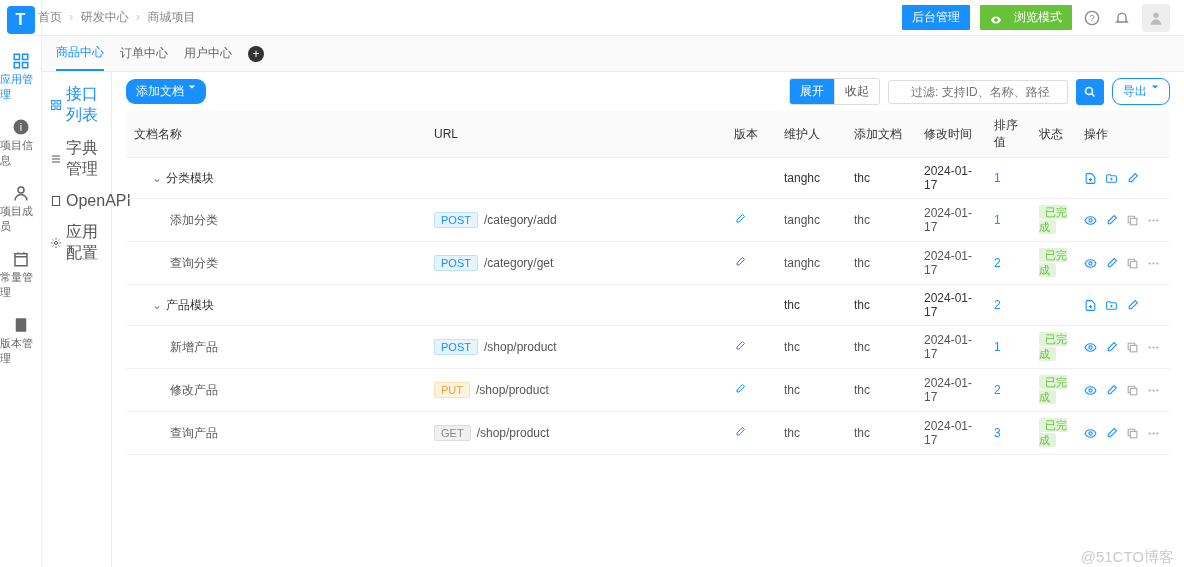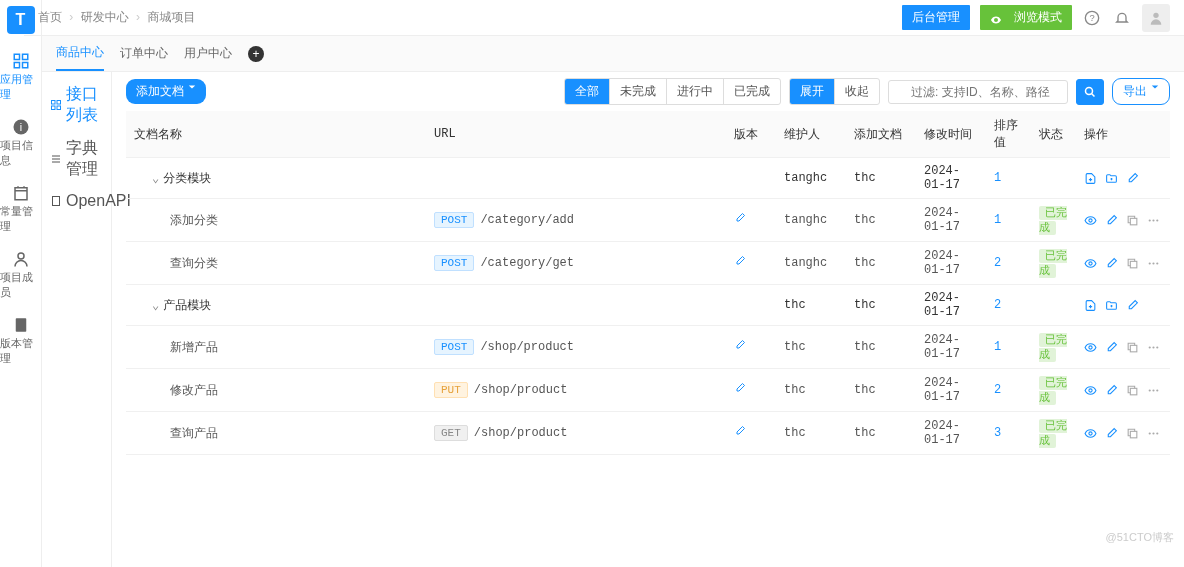--- a/index.html
+++ b/index.html
@@ -32,21 +32,21 @@
 .btn-dd { background: #1890ff; color: #fff; padding: 4px 10px; border-radius: 9px; cursor: pointer; display: flex; align-items: flex-start; gap: 4px; border: none; font-size: 12px; }
 .spacer { flex: 1; }
 .seg { display: flex; border: 1px solid #ddd; border-radius: 3px; overflow: hidden; }
 .seg > div { padding: 4px 10px; cursor: pointer; border-right: 1px solid #ddd; color: #555; }
 .seg > div:last-child { border-right: none; }
 .seg > div.active { background: #1890ff; color: #fff; }
 .search { border: 1px solid #ddd; border-radius: 3px; padding: 4px 18px; width: 180px; font-size: 12px; color: #555; display: flex; align-items: center; gap: 4px; }
 .search input { border: none; outline: none; font-size: 12px; flex: 1; background: transparent; }
 .icon-sq { width: 28px; height: 26px; border: 1px solid #1890ff; background: #1890ff; color: #fff; border-radius: 3px; display: flex; align-items: center; justify-content: center; cursor: pointer; }
 .btn-dd.outline { background: #fff; color: #1890ff; border: 1px solid #1890ff; }
-.table { width: 100%; border-collapse: collapse; font-family: Liberation Mono, monospace; }
+.table { width: 100%; border-collapse: collapse; }
 .table th, .table td { text-align: left; padding: 6px 8px; border-bottom: 1px solid #f0f0f0; font-weight: normal; color: #555; }
 .table th { background: #fafafa; font-size: 12px; color: #333; }
 .col-name { width: 300px; }
 .col-url { width: 300px; }
 .col-ver { width: 50px; }
 .col-maint { width: 70px; }
 .col-mod { width: 70px; }
 .col-time { width: 70px; }
 .col-sort { width: 45px; }
 .col-status { width: 45px; }
@@ -56,21 +56,21 @@
 .indent2 { padding-left: 36px; }
 .method { display: inline-block; padding: 1px 6px; border-radius: 2px; font-size: 11px; margin-right: 6px; }
 .method.post { background: #e6f4ff; color: #1890ff; border: 1px solid #c0e0ff; }
 .method.put { background: #fff3e0; color: #e6a23c; border: 1px solid #ffe0b2; }
 .method.get { background: #f0f0f0; color: #888; border: 1px solid #ddd; }
 .link { color: #1890ff; cursor: pointer; }
 .status-done { background: #e1f3d8; color: #67c23a; padding: 1px 6px; border-radius: 2px; font-size: 11px; }
 .row-actions { display: flex; gap: 8px; color: #1890ff; }
 .row-actions svg { width: 13px; height: 13px; cursor: pointer; }
 .row-actions .muted { color: #aaa; }
-.watermark { position: absolute; right: 10px; bottom: 22px; color: #ccc; font-size: 11px; }
+.watermark { position: absolute; right: 10px; bottom: 0; color: #ccc; font-size: 15px; }
 </style>
 </head>
 <body>
 
 <div class="left-rail">
   <div class="logo">T</div>
   <div id="rail-items">
       <div class="rail-item active">
         <svg viewBox="0 0 24 24" fill="none" stroke="currentColor" stroke-width="2">
           <rect x="3" y="3" width="7" height="7"></rect>
@@ -82,31 +82,31 @@
       </div>
       <div class="rail-item">
         <svg viewBox="0 0 24 24" fill="currentColor">
           <circle cx="12" cy="12" r="10"></circle>
           <text x="12" y="17" text-anchor="middle" fill="#fff" font-size="14">i</text>
         </svg>
         <span>项目信息</span>
       </div>
       <div class="rail-item">
         <svg viewBox="0 0 24 24" fill="none" stroke="currentColor" stroke-width="2">
+          <circle cx="12" cy="8" r="4"></circle>
+          <path d="M4 22a8 8 0 0116 0"></path>
+        </svg>
+        <span>项目成员</span>
+      </div>
+      <div class="rail-item">
+        <svg viewBox="0 0 24 24" fill="none" stroke="currentColor" stroke-width="2">
           <rect x="4" y="5" width="16" height="16"></rect>
           <path d="M4 9h16M8 5V3M16 5V3"></path>
         </svg>
         <span>常量管理</span>
-      </div>
-      <div class="rail-item">
-        <svg viewBox="0 0 24 24" fill="none" stroke="currentColor" stroke-width="2">
-          <circle cx="12" cy="8" r="4"></circle>
-          <path d="M4 22a8 8 0 0116 0"></path>
-        </svg>
-        <span>项目成员</span>
       </div>
       <div class="rail-item">
         <svg viewBox="0 0 24 24" fill="currentColor">
           <rect x="5" y="3" width="14" height="18" rx="1"></rect>
         </svg>
         <span>版本管理</span>
       </div>
     </div>
 </div>
 
@@ -168,37 +168,38 @@
         <path d="M4 6h16M4 12h16M4 18h16"></path>
       </svg>
       <span>字典管理</span>
     </div>
     <div class="mi">
       <svg viewBox="0 0 24 24" fill="none" stroke="currentColor" stroke-width="2">
         <rect x="5" y="3" width="14" height="18"></rect>
       </svg>
       <span>OpenAPI</span>
     </div>
+    <div class="mi">
+      <svg viewBox="0 0 24 24" fill="none" stroke="currentColor" stroke-width="2">
+        <circle cx="12" cy="12" r="3"></circle>
+        <path d="M12 2v3M12 19v3M2 12h3M19 12h3M5 5l2 2M17 17l2 2M5 19l2-2M17 7l2-2"></path>
+      </svg>
+      <span>应用配置</span>
+    </div>
   </div>
 
 <div class="main">
   <div class="toolbar">
     <button class="btn-dd">
       <span>添加文档</span>
       <svg width="8" height="8" viewBox="0 0 10 10" fill="currentColor">
           <path d="M1 3l4 4 4-4z"></path>
         </svg>
     </button>
     <div class="spacer"></div>
-    <div class="seg">
-      <div class="active">全部</div>
-      <div>未完成</div>
-      <div>进行中</div>
-      <div>已完成</div>
-    </div>
     <div class="seg">
       <div class="active">展开</div>
       <div>收起</div>
     </div>
     <div class="search">
       <svg width="12" height="12" viewBox="0 0 24 24" fill="none" stroke="#aaa" stroke-width="2">
           <path d="M3 5h18l-7 8v6l-4-2v-4z"></path>
         </svg>
       <input placeholder="过滤: 支持ID、名称、路径" style="">
     </div>

